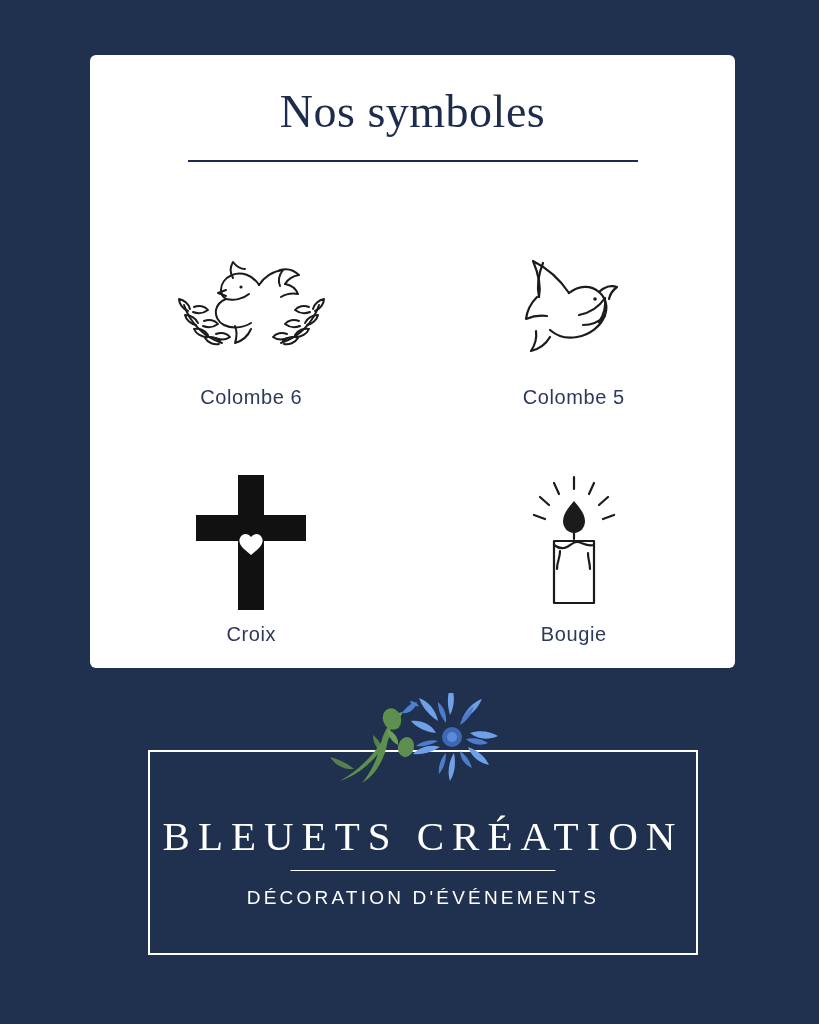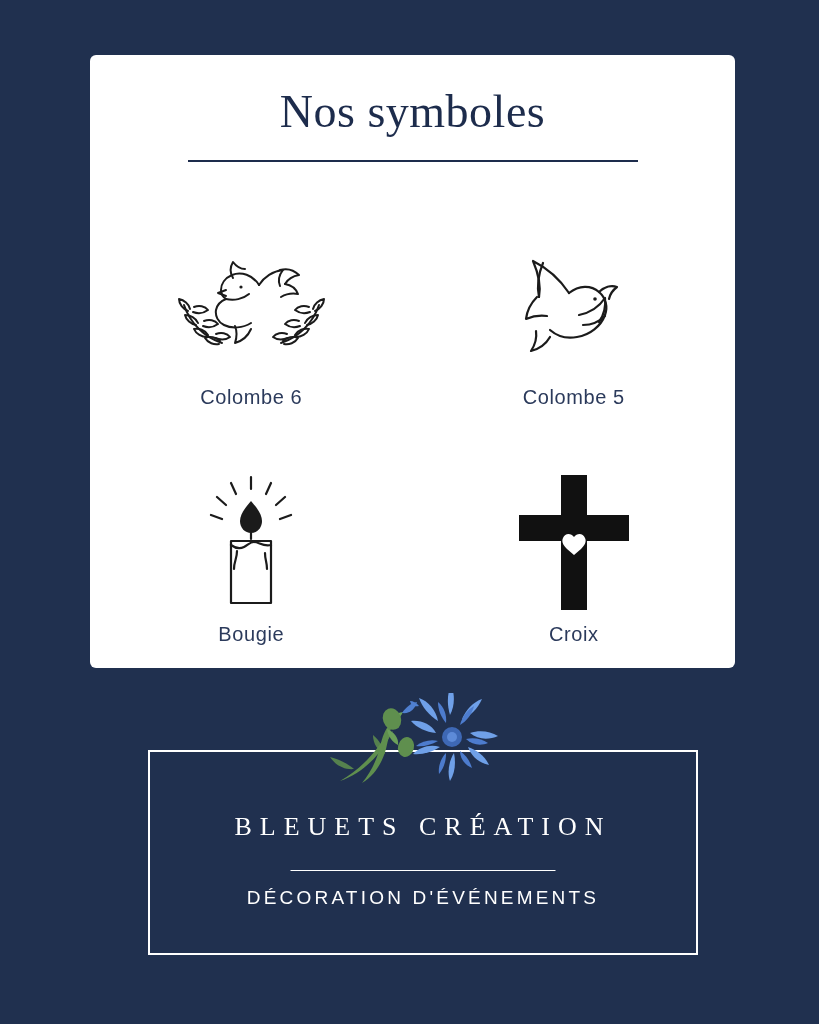--- a/index.html
+++ b/index.html
@@ -99,21 +99,21 @@
     width: 200px;
     height: 95px;
   }
   .brand {
     position: absolute;
     left: 0;
     top: 60px;
     width: 100%;
     text-align: center;
     font-family: "Liberation Serif", serif;
-    font-size: 26px;
+    font-size: 41px;
     letter-spacing: 8px;
     color: #ffffff;
   }
   .brand-rule {
     position: absolute;
     left: 50%;
     transform: translateX(-50%);
     top: 118px;
     width: 265px;
     height: 1px;
@@ -196,46 +196,46 @@
             <path d="M74 80c8 0 16-3 22-9"></path>
 
             <path d="M28 52c-6 6-10 14-11 22 7-3 14-4 21-3"></path>
           </svg>
         </div>
         <div class="cap">Colombe 5</div>
       </div>
 
       <div class="cell row2">
         <div class="icon-box">
-          <svg width="100" height="135" viewBox="0 0 100 135" fill="none" stroke="#1b1b1b" stroke-width="2.2" stroke-linecap="round" stroke-linejoin="round">
-
-            <path d="M50 2v12M30 8l5 11M70 8l-5 11M16 22l9 8M84 22l-9 8M10 40l11 4M90 40l-11 4"></path>
-
-            <path d="M50 26c7 8 11 14 11 20 0 7-5 12-11 12s-11-5-11-12c0-6 4-12 11-20z" fill="#1b1b1b" stroke="none"></path>
-
-            <path d="M50 58v6"></path>
-
-            <path d="M30 66h40v62H30z"></path>
-            <path d="M30 70c4 3 9 4 13 2 4-2 6-5 10-5 5 0 9 5 17 3"></path>
-
-            <path d="M36 76c0 8-3 10-3 18"></path>
-            <path d="M64 78c0 7 2 9 2 16"></path>
-          </svg>
-        </div>
-        <div class="cap">Bougie</div>
-      </div>
-
-      <div class="cell row2">
-        <div class="icon-box">
           <svg width="110" height="135" viewBox="0 0 110 135">
             <path d="M42 0h26v40h42v26H68v69H42V66H0V40h42z" fill="#111111"></path>
             <path d="M55 62c-3-4-9-4-11 1-2 4 1 8 4 11l7 6 7-6c3-3 6-7 4-11-2-5-8-5-11-1z" fill="#ffffff"></path>
           </svg>
         </div>
         <div class="cap">Croix</div>
+      </div>
+
+      <div class="cell row2">
+        <div class="icon-box">
+          <svg width="100" height="135" viewBox="0 0 100 135" fill="none" stroke="#1b1b1b" stroke-width="2.2" stroke-linecap="round" stroke-linejoin="round">
+
+            <path d="M50 2v12M30 8l5 11M70 8l-5 11M16 22l9 8M84 22l-9 8M10 40l11 4M90 40l-11 4"></path>
+
+            <path d="M50 26c7 8 11 14 11 20 0 7-5 12-11 12s-11-5-11-12c0-6 4-12 11-20z" fill="#1b1b1b" stroke="none"></path>
+
+            <path d="M50 58v6"></path>
+
+            <path d="M30 66h40v62H30z"></path>
+            <path d="M30 70c4 3 9 4 13 2 4-2 6-5 10-5 5 0 9 5 17 3"></path>
+
+            <path d="M36 76c0 8-3 10-3 18"></path>
+            <path d="M64 78c0 7 2 9 2 16"></path>
+          </svg>
+        </div>
+        <div class="cap">Bougie</div>
       </div>
 
     </div>
   </div>
 
   <div class="logo-frame">
     <div class="brand">BLEUETS CRÉATION</div>
     <div class="brand-rule"></div>
     <div class="tagline">DÉCORATION D'ÉVÉNEMENTS</div>
   </div>

